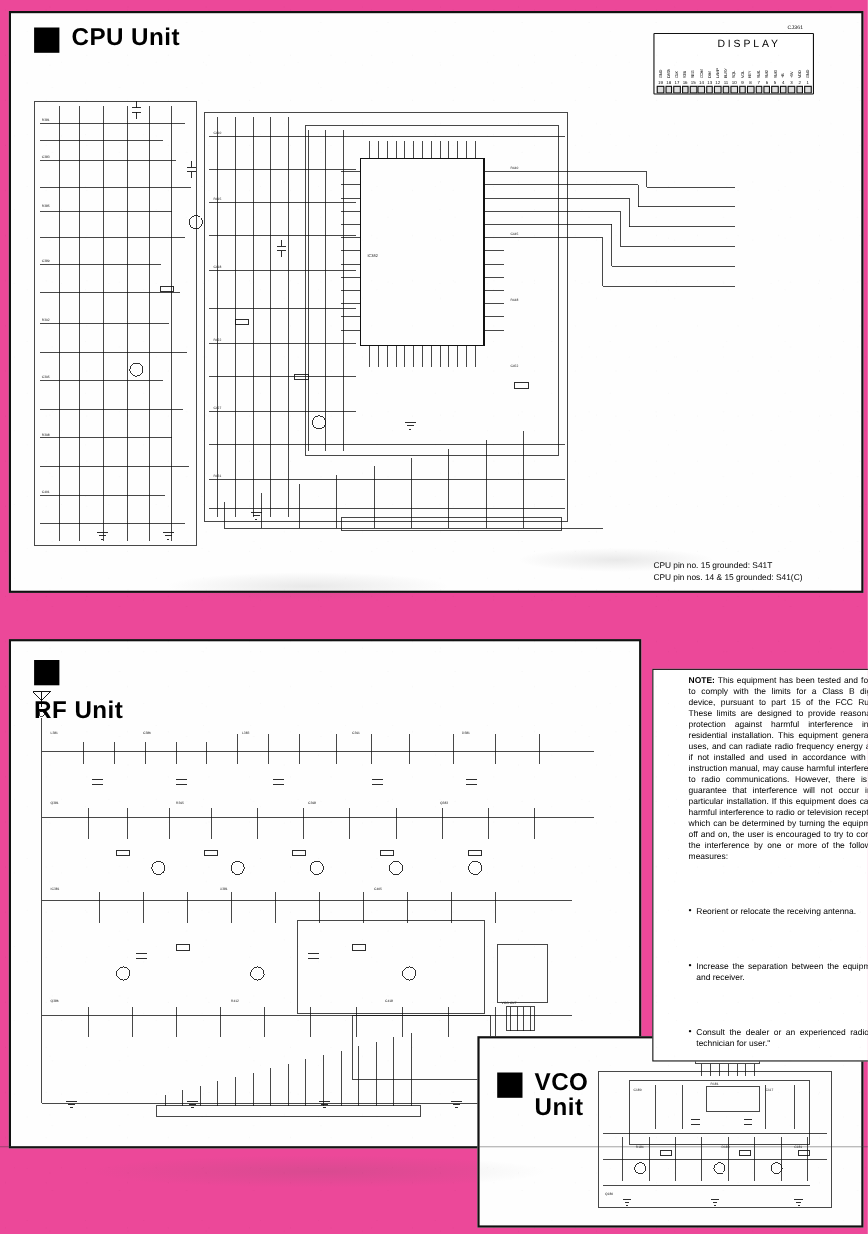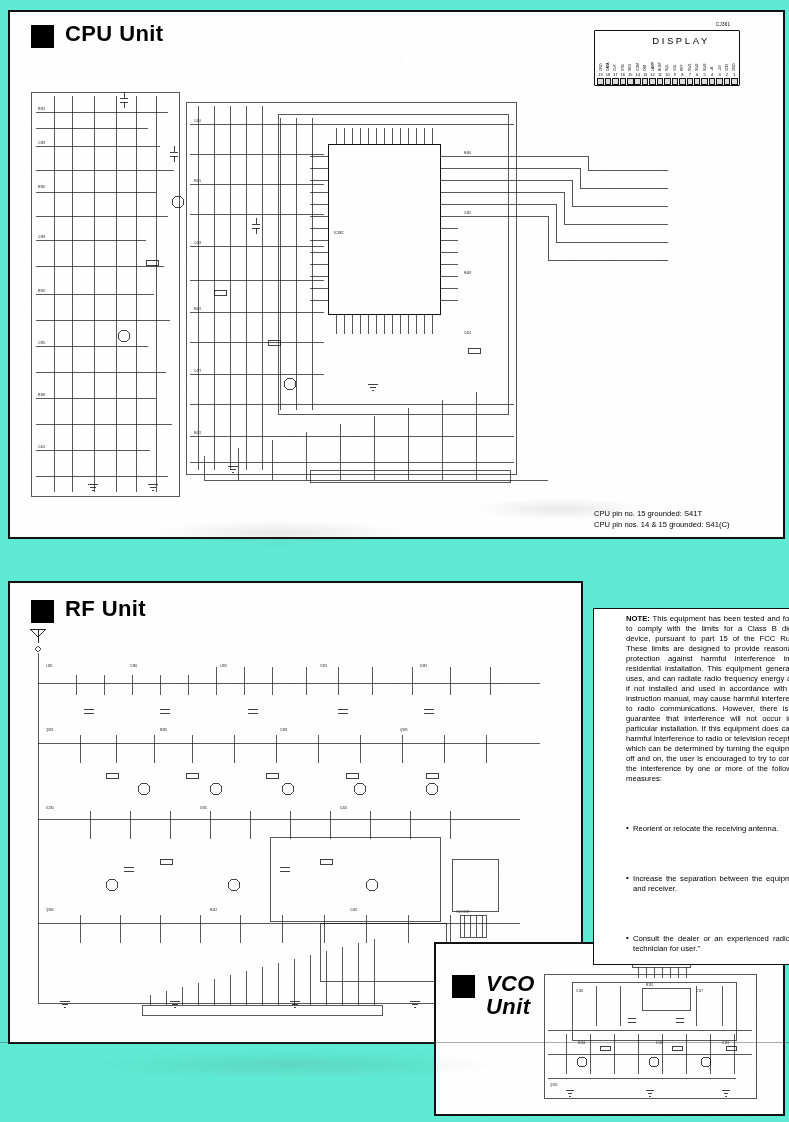--- a/index.html
+++ b/index.html
@@ -1,36 +1,36 @@
 <!DOCTYPE html>
 <html><head>
 <meta charset="utf-8">
 <style>
   html,body{margin:0;padding:0;background:#fff;}
   body{width:789px;height:1122px;position:relative;overflow:hidden;
        font-family:"Liberation Sans",sans-serif;color:#000;
        -webkit-font-smoothing:none;}
-  .page{position:absolute;inset:0;background:#5eead4;}
+  .page{position:absolute;inset:0;background:#ec4899;}
 
   
   .panel{position:absolute;border:2.5px solid #111;background:#fefefe;}
   #cpu-panel{left:8px;top:10px;width:773px;height:525px;}
   #rf-panel{left:8px;top:581px;width:571px;height:459px;}
   #vco-panel{left:434px;top:942px;width:347px;height:170px;}
   #note-panel{left:593px;top:608px;width:188px;height:355px;
               border:1.6px solid #111;background:#fff;padding-left:26px;}
 
   
   .unit-title{position:absolute;display:flex;align-items:flex-start;gap:11px;}
   .sq{width:23px;height:23px;background:#000;flex:0 0 auto;margin-top:3px;}
   .unit-title .txt{font-size:22px;font-weight:bold;letter-spacing:.4px;line-height:1.05;}
   #cpu-title{left:31px;top:22px;}
-  #rf-title{left:31px;top:597px;}
+  #rf-title{left:31px;top:597px;flex-direction:column;}
   #vco-title{left:452px;top:972px;}
-  #vco-title .txt{white-space:pre-line;font-style:italic;}
+  #vco-title .txt{white-space:pre-line;}
 
   
   .note-body{padding:5px 6px 4px 6px;font-size:7.7px;line-height:1.3;
              text-align:justify;text-justify:inter-word;}
   .note-body p{margin:0 0 3px 0;}
   .note-body b{font-weight:bold;}
   ul.measures{margin:2px 0 0 0;padding:0;list-style:none;}
   ul.measures li{position:relative;padding-left:7px;margin-bottom:2.5px;
                  text-align:justify;margin-top:40px;}
   ul.measures li:before{content:"\2022";position:absolute;left:0;top:-1px;font-size:8px;}

